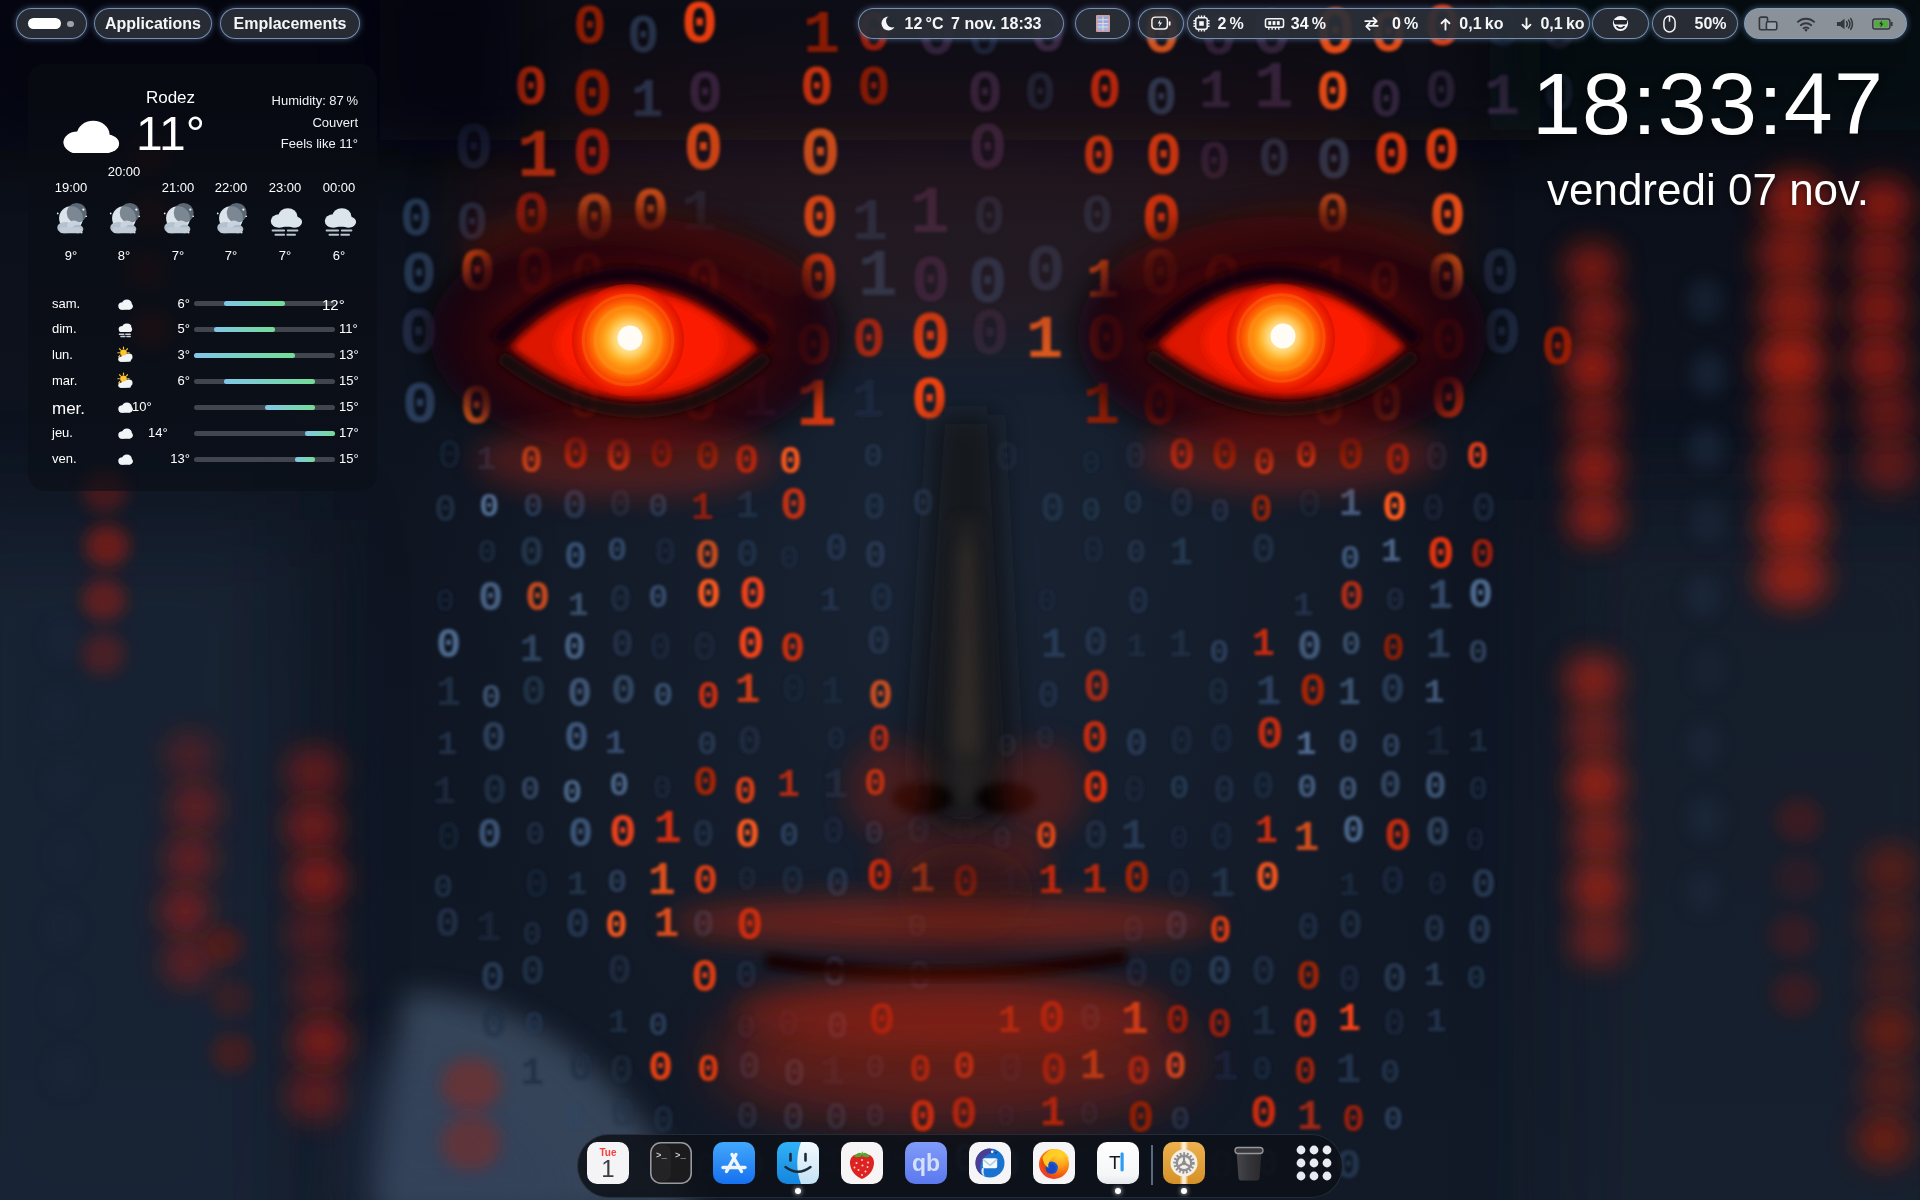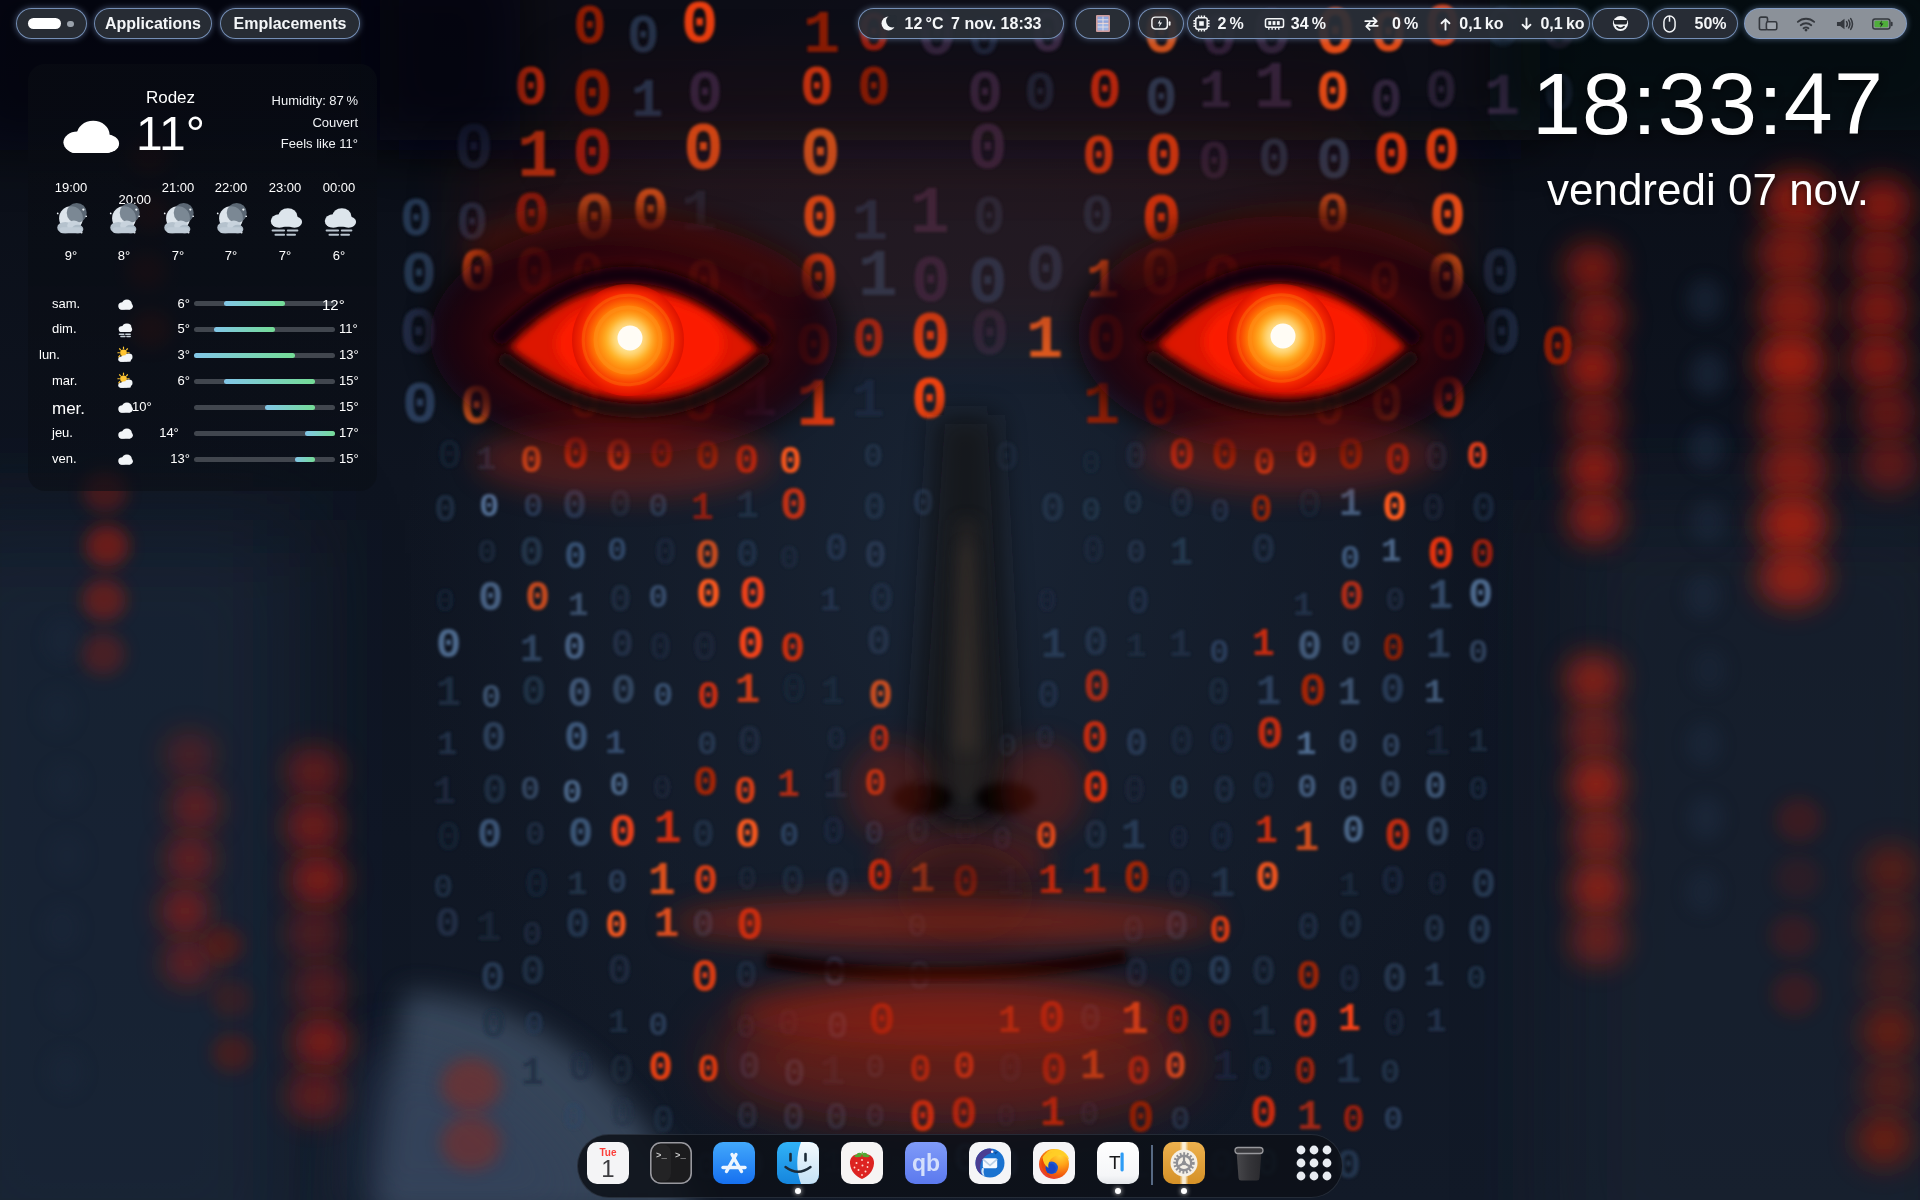--- a/index.html
+++ b/index.html
@@ -752,21 +752,21 @@
 <circle cx="33" cy="8" r="1.2" fill="#eef4f8"></circle>
           <circle cx="36" cy="15" r="0.9" fill="#eef4f8"></circle>
           <circle cx="31" cy="32" r="1.1" fill="#eef4f8"></circle>
           <circle cx="6" cy="12" r="0.9" fill="#eef4f8"></circle>
 <ellipse cx="14" cy="27" rx="8.5" ry="6" fill="#b5c2cd"></ellipse>
           <ellipse cx="23" cy="25" rx="7" ry="5.5" fill="#c8d3dd"></ellipse>
           <ellipse cx="27" cy="28.5" rx="6" ry="4.5" fill="#aebcc8"></ellipse>
           <rect x="8" y="26.5" width="24" height="6.5" rx="3.2" fill="#bfcbd6"></rect>
         </svg></div>
 <div class="wxabs" style="left:16px;top:184px;width:54px;text-align:center;font-size:13px">9°</div>
-<div class="wxabs" style="left:69px;top:128px;width:54px;text-align:right;font-size:13px">20:00</div>
+<div class="wxabs" style="left:69px;top:100px;width:54px;text-align:center;font-size:13px">20:00</div>
 <div class="wxabs" style="left:77px;top:138px"><svg width="38" height="38" viewBox="0 0 40 40">
 <circle cx="20" cy="17" r="12.5" fill="#dce4eb"></circle>
           <circle cx="26" cy="11.5" r="10.5" fill="#6a7885" opacity="0.85"></circle>
 <circle cx="33" cy="8" r="1.2" fill="#eef4f8"></circle>
           <circle cx="36" cy="15" r="0.9" fill="#eef4f8"></circle>
           <circle cx="31" cy="32" r="1.1" fill="#eef4f8"></circle>
           <circle cx="6" cy="12" r="0.9" fill="#eef4f8"></circle>
 <ellipse cx="14" cy="27" rx="8.5" ry="6" fill="#b5c2cd"></ellipse>
           <ellipse cx="23" cy="25" rx="7" ry="5.5" fill="#c8d3dd"></ellipse>
           <ellipse cx="27" cy="28.5" rx="6" ry="4.5" fill="#aebcc8"></ellipse>
@@ -854,21 +854,21 @@
 <g stroke="#c8d2da" stroke-width="1.8" stroke-linecap="round">
             <path d="M4.5 19h6M13 19h6"></path>
             <path d="M6.5 22h5.5M14.5 22h4.5"></path>
           </g>
         </svg></div>
 <div class="wxabs" style="left:120px;top:257.4px;width:42px;text-align:right;font-size:13px">5°</div>
 <div class="wxabs" style="left:166px;top:262.9px;width:141px;height:5px;border-radius:3px;background:#41464e">
         <div style="position:absolute;left:14.3%;width:42.8%;height:5px;border-radius:3px;background:linear-gradient(90deg,#82c6e8,#74dc96)"></div>
       </div>
 <div class="wxabs" style="left:311px;top:257.4px;font-size:13px">11°</div>
-<div class="wxabs" style="left:11px;top:283.4px;font-size:13px">lun.</div>
+<div class="wxabs" style="left:24px;top:283.4px;font-size:13px">lun.</div>
 <div class="wxabs" style="left:88px;top:282.4px"><svg width="18" height="18" viewBox="0 0 24 24">
           <circle cx="10" cy="9" r="4.5" fill="#ffc531"></circle>
 <g stroke="#ffc531" stroke-width="1.6" stroke-linecap="round">
             <path d="M10 1.5v2M10 14.5v2M2.5 9h2M15.5 9h2M4.7 3.7l1.4 1.4M14 13l1.4 1.4M15.3 3.7L14 5.1M5 13l-1.4 1.4"></path>
           </g>
 <g fill="#f2f5f8">
             <ellipse cx="12" cy="16.5" rx="5.5" ry="4.2"></ellipse>
             <ellipse cx="17" cy="14.5" rx="5" ry="4.4"></ellipse>
             <ellipse cx="7.5" cy="17.5" rx="4.5" ry="3.6"></ellipse>
             <rect x="5" y="16" width="15" height="5" rx="2.5"></rect>
@@ -913,21 +913,21 @@
 <div class="wxabs" style="left:311px;top:335.2px;font-size:13px">15°</div>
 <div class="wxabs" style="left:24px;top:361.1px;font-size:13px">jeu.</div>
 <div class="wxabs" style="left:88px;top:360.1px"><svg width="18" height="18" viewBox="0 0 24 24">
           <g fill="#f2f5f8">
             <ellipse cx="9" cy="14.5" rx="6" ry="4.8"></ellipse>
             <ellipse cx="14.5" cy="11.5" rx="6.5" ry="5.5"></ellipse>
             <ellipse cx="17.5" cy="15" rx="5" ry="4"></ellipse>
             <rect x="4" y="14" width="17" height="5.5" rx="2.7"></rect>
           </g>
         </svg></div>
-<div class="wxabs" style="left:120px;top:361.1px;width:42px;text-align:center;font-size:13px">14°</div>
+<div class="wxabs" style="left:120px;top:361.1px;width:42px;text-align:left;font-size:13px">14°</div>
 <div class="wxabs" style="left:166px;top:366.6px;width:141px;height:5px;border-radius:3px;background:#41464e">
         <div style="position:absolute;left:78.6%;width:21.400000000000006%;height:5px;border-radius:3px;background:linear-gradient(90deg,#82c6e8,#74dc96)"></div>
       </div>
 <div class="wxabs" style="left:311px;top:361.1px;font-size:13px">17°</div>
 <div class="wxabs" style="left:24px;top:387.1px;font-size:13px">ven.</div>
 <div class="wxabs" style="left:88px;top:386.1px"><svg width="18" height="18" viewBox="0 0 24 24">
           <g fill="#f2f5f8">
             <ellipse cx="9" cy="14.5" rx="6" ry="4.8"></ellipse>
             <ellipse cx="14.5" cy="11.5" rx="6.5" ry="5.5"></ellipse>
             <ellipse cx="17.5" cy="15" rx="5" ry="4"></ellipse>

